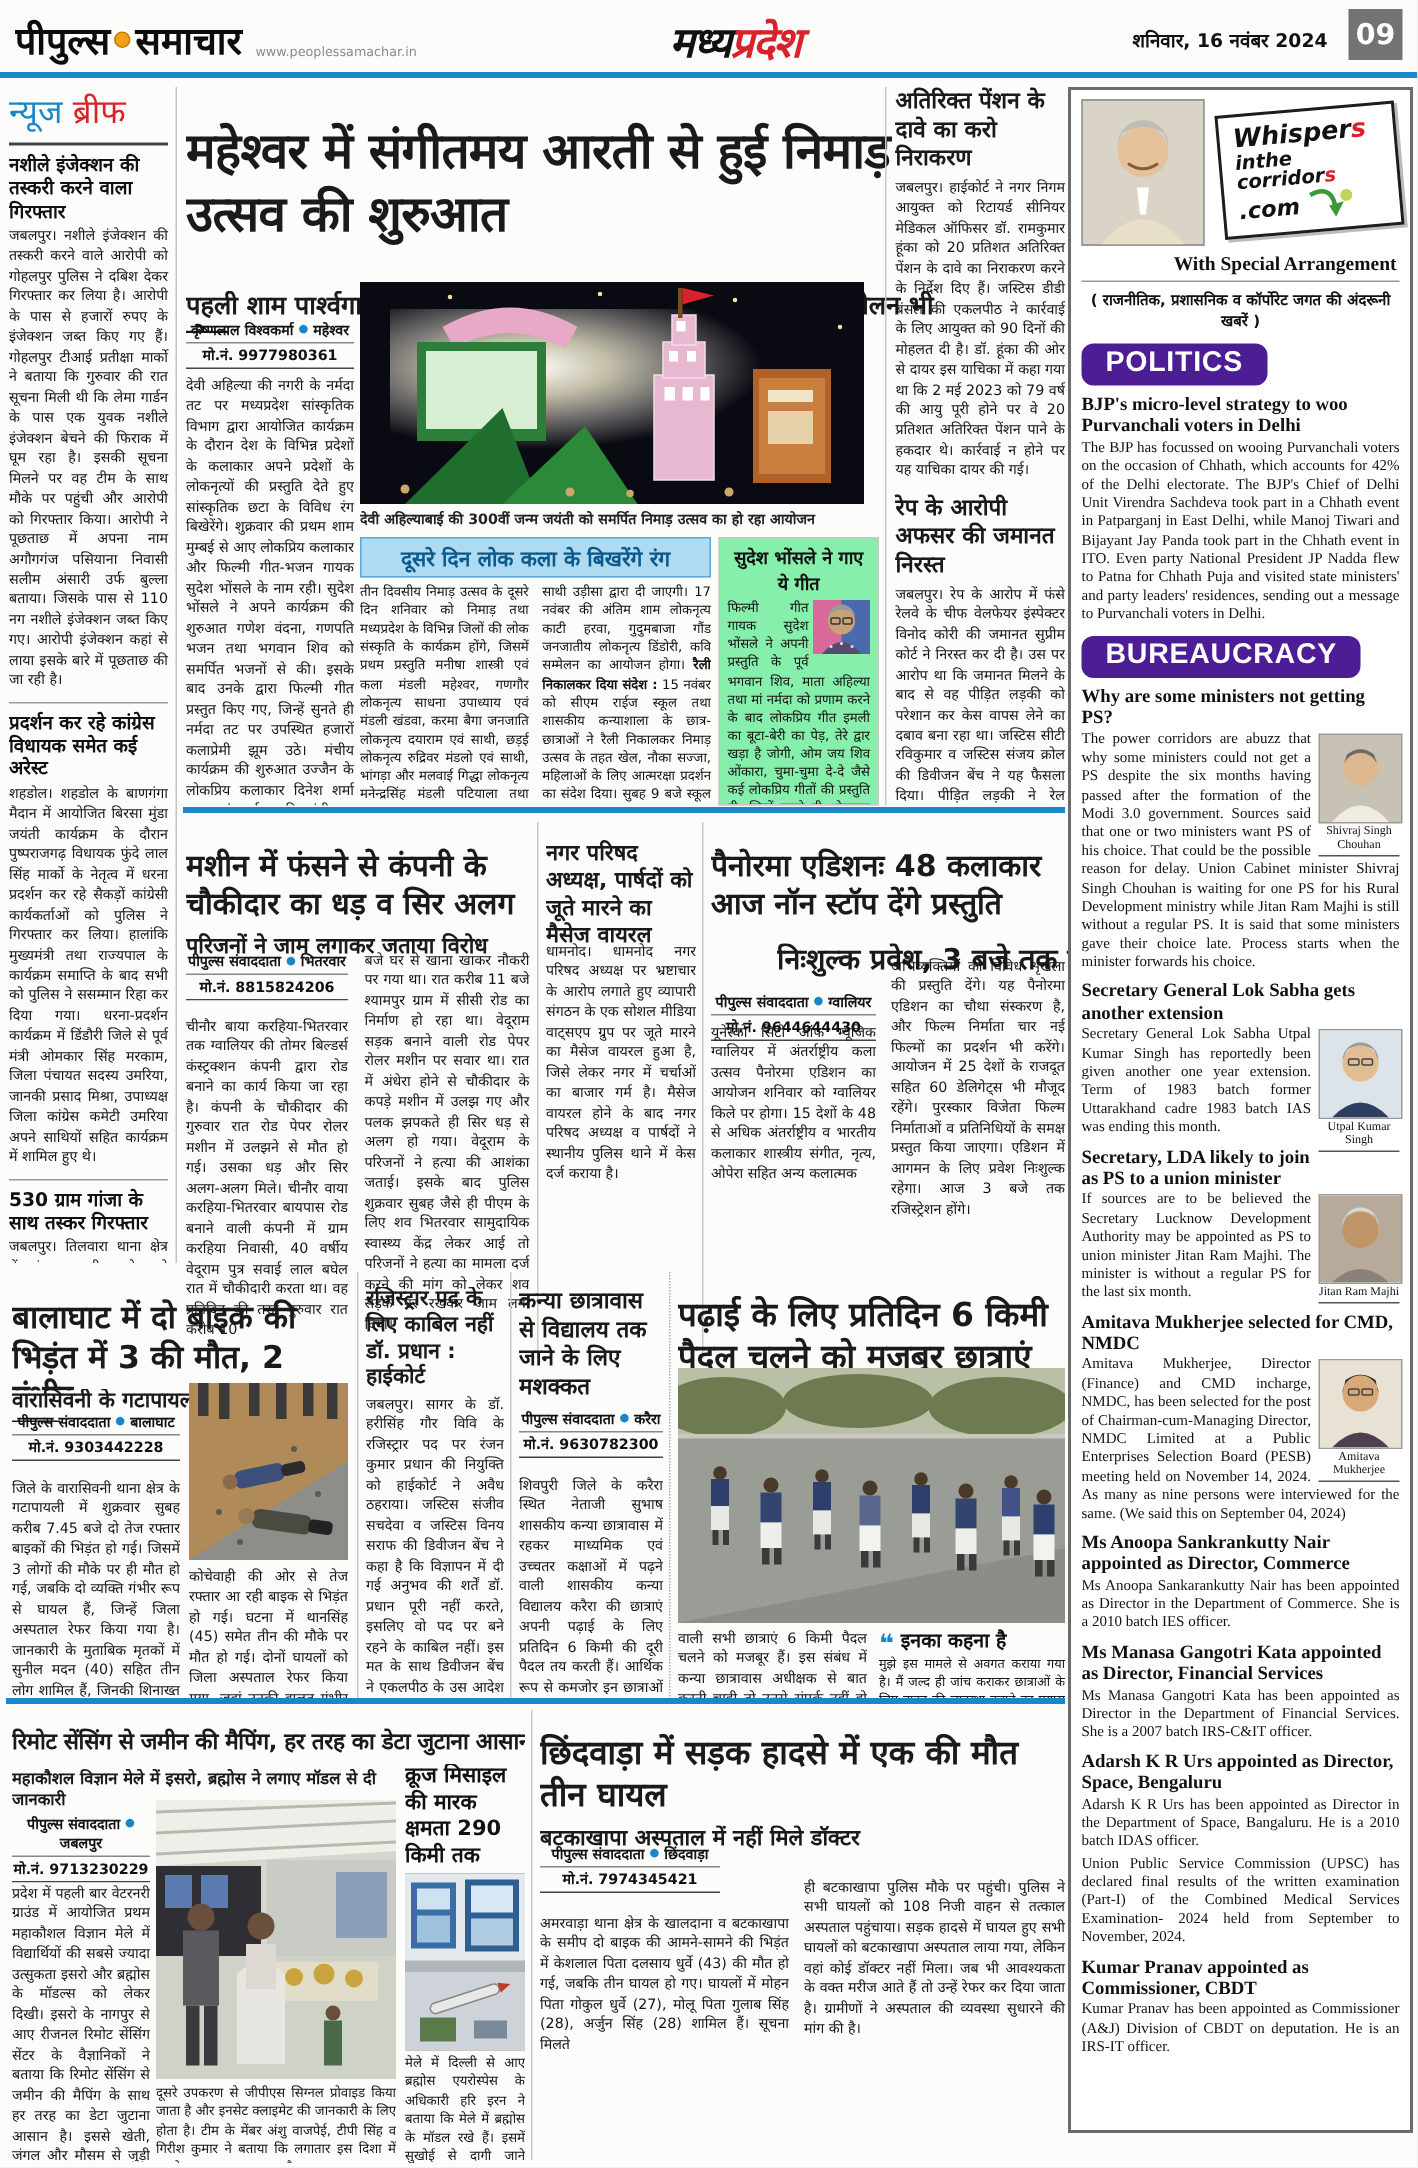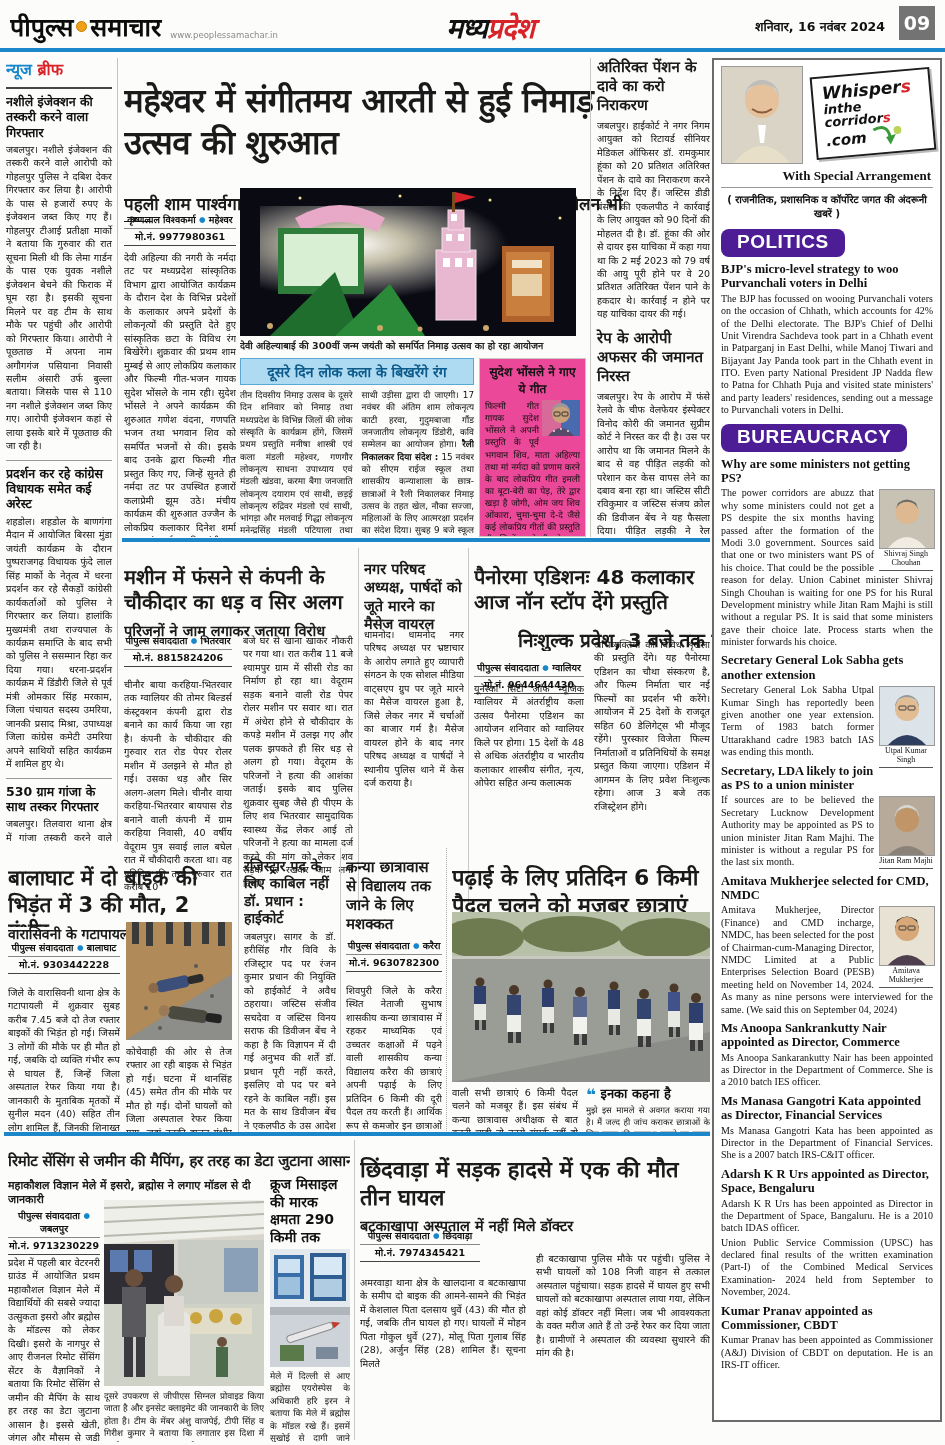--- a/index.html
+++ b/index.html
@@ -17,29 +17,29 @@
   
   .mast-logo{display:flex;align-items:center;gap:3px;font-weight:700;font-size:25px;color:#0c0c0c;}
   .pin{display:inline-block;width:9px;height:9px;border-radius:50%;background:#f0a11a;border:1px solid #c77d00;}
   .site{font-size:8.5px;color:#8a8a8a;font-weight:400;margin-left:6px;align-self:flex-end;padding-bottom:4px;}
   .edition{font-size:28px;font-weight:700;font-style:italic;letter-spacing:-1px;}
   .ed-red{color:#d8232a;}
   .mast-date{font-size:12.5px;font-weight:700;}
   .pageno{width:36px;height:34px;background:#737373;color:#fff;font-size:19px;font-weight:700;
           display:flex;align-items:center;justify-content:center;}
   
-  .brief-h{font-size:16px;font-weight:700;margin:0 0 4px;}
+  .brief-h{font-size:22px;font-weight:400;margin:0 0 4px;}
   .brief-h .b1{color:#1787c9;} .brief-h .b2{color:#d8232a;}
   .brief-t{font-size:12.5px;font-weight:700;line-height:1.22;margin:7px 0 3px;border-top:1px solid #999;padding-top:5px;}
   .brief-t.first{border-top:2px solid #444;}
   
   .folk-head{background:#aedaf2;border:1px solid #5aa8d6;color:#0b5a8a;font-weight:700;font-size:14px;
              text-align:center;padding:3px 0;margin-bottom:4px;}
   .folk-cols{column-count:2;column-gap:9px;font-size:8.8px;line-height:1.4;text-align:justify;}
-  .songs-box{background:#ec4899;border:1px solid #c9c8c0;padding:4px 5px;}
+  .songs-box{background:#86efac;border:1px solid #c9c8c0;padding:4px 5px;}
   .songs-t{font-size:12px;font-weight:700;text-align:center;margin:0 0 3px;}
   .songs-b{font-size:8.8px;line-height:1.38;text-align:justify;}
   .quote-t{font-size:13px;font-weight:700;margin:0 0 2px;}
   .quote-mark{color:#1787c9;font-size:17px;line-height:0.6;vertical-align:-3px;font-weight:700;}
   .capt{font-size:9.5px;font-weight:700;color:#222;}
   .mini-head{font-size:14px;font-weight:700;line-height:1.25;}
   
   .sidebar{position:absolute;left:712px;top:58px;width:230px;height:1364px;border:2px solid #6b6b6b;
            background:#fff;padding:6px 7px;box-sizing:border-box;overflow:hidden;
            font-family:"Liberation Serif",serif;}

